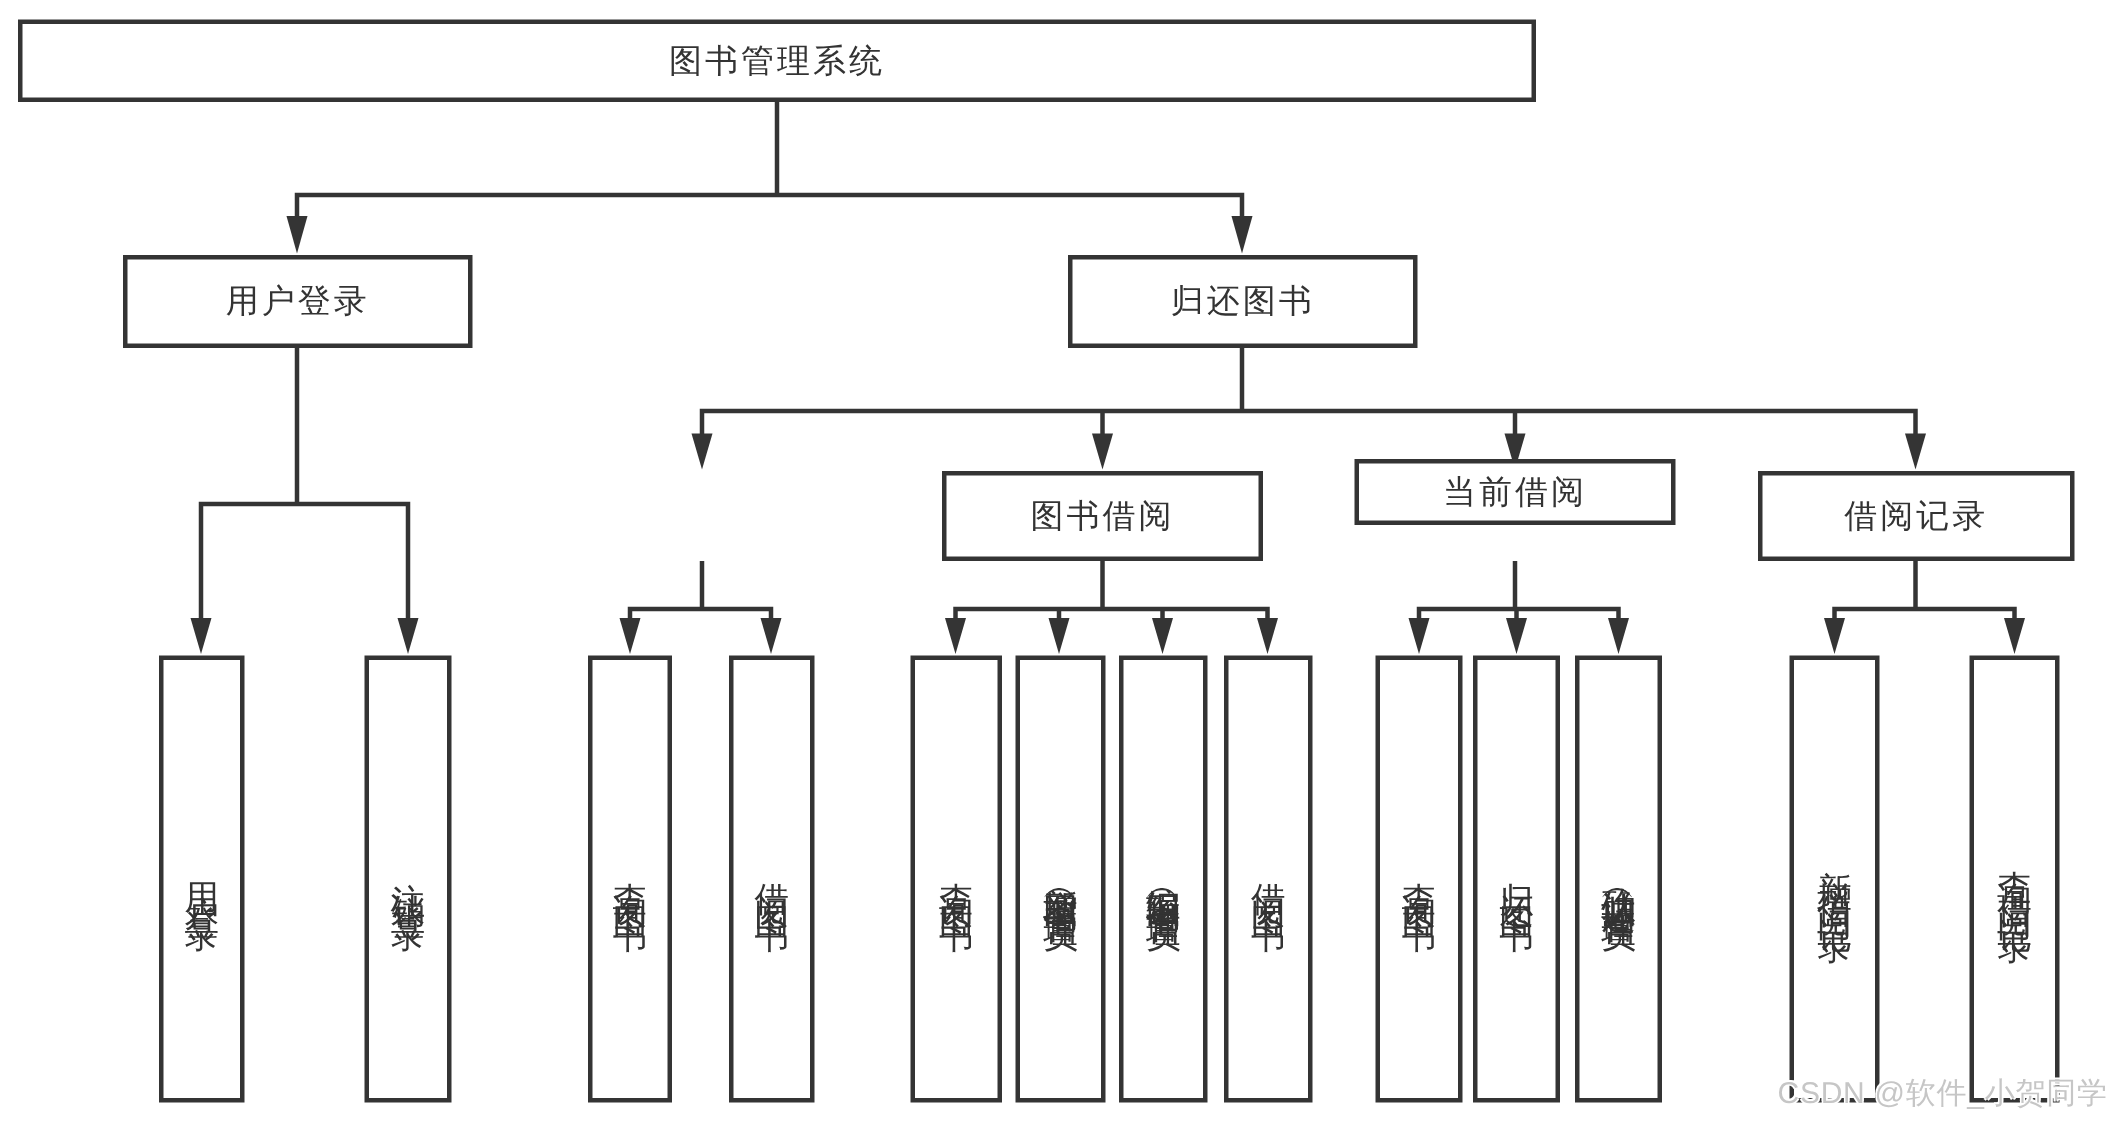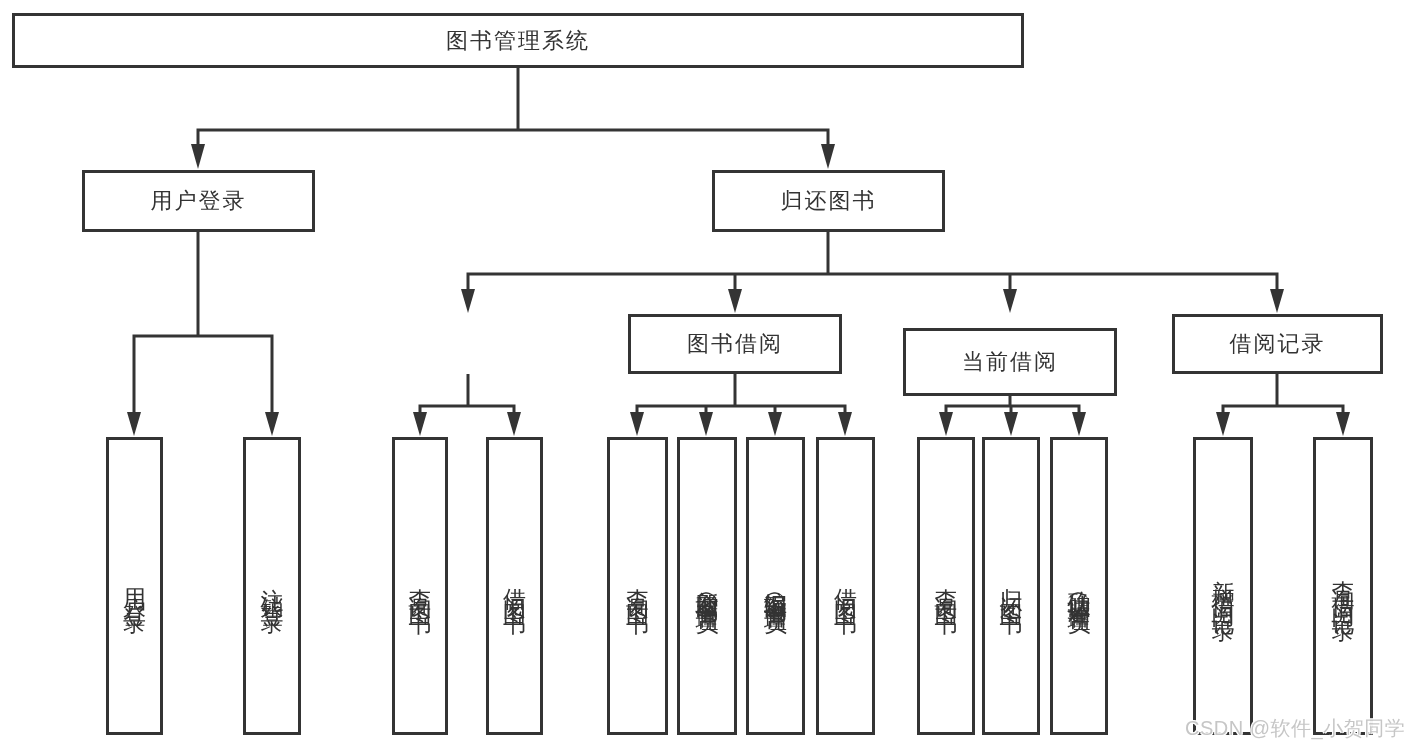--- a/index.html
+++ b/index.html
@@ -98,21 +98,21 @@
   <div class="box" style="left:82px;top:170px;width:233px;height:62px">
     <span class="hlabel">用户登录</span>
   </div>
   <div class="box" style="left:712px;top:170px;width:233px;height:62px">
     <span class="hlabel">归还图书</span>
   </div>
 
   <div class="box" style="left:628px;top:314px;width:214px;height:60px">
     <span class="hlabel">图书借阅</span>
   </div>
-  <div class="box" style="left:903px;top:328px;width:214px;height:68px">
+  <div class="box" style="left:903px;top:306px;width:214px;height:44px">
     <span class="hlabel">当前借阅</span>
   </div>
   <div class="box" style="left:1172px;top:314px;width:211px;height:60px">
     <span class="hlabel">借阅记录</span>
   </div>
 
   <div class="box" style="left:106px;top:437px;width:57px;height:298px">
     <span class="vlabel">用户登录</span>
   </div>
   <div class="box" style="left:243px;top:437px;width:58px;height:298px">

